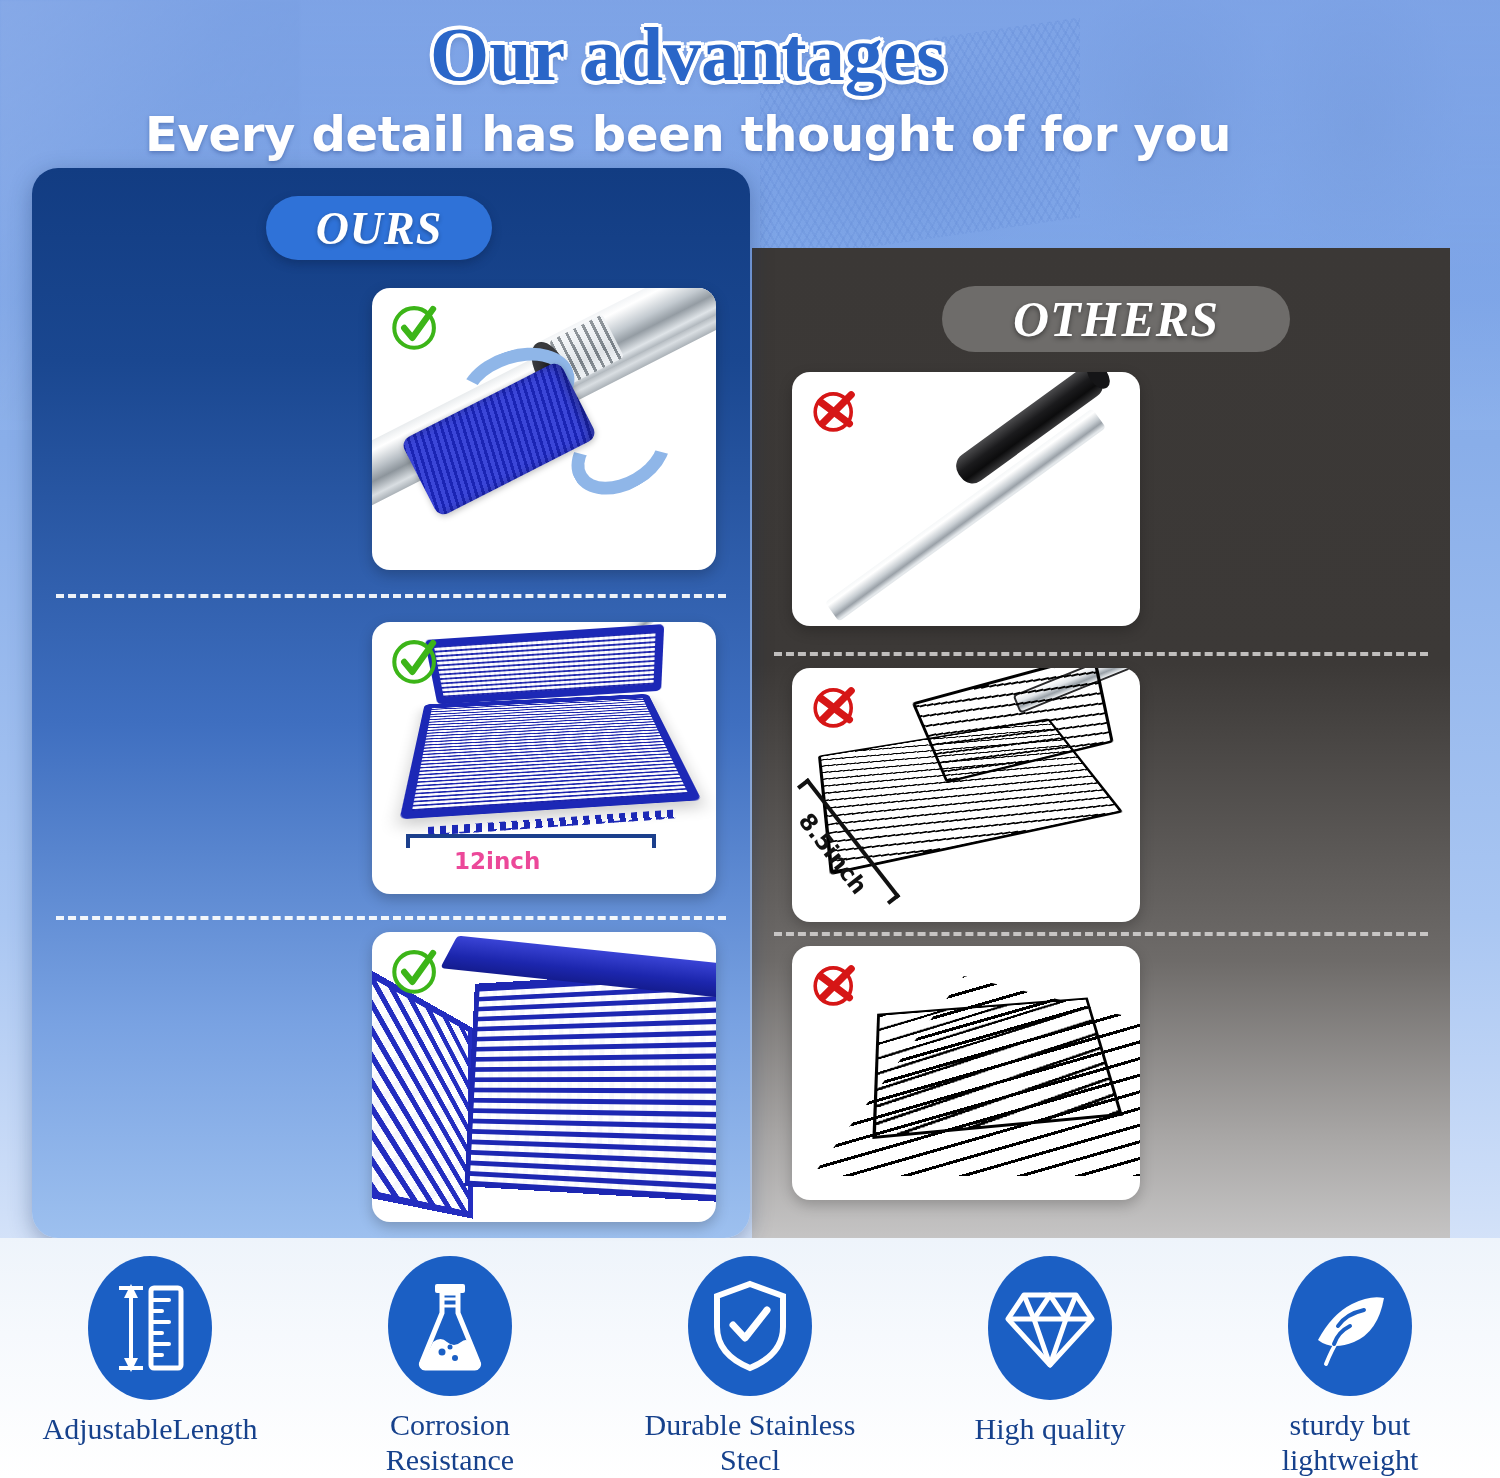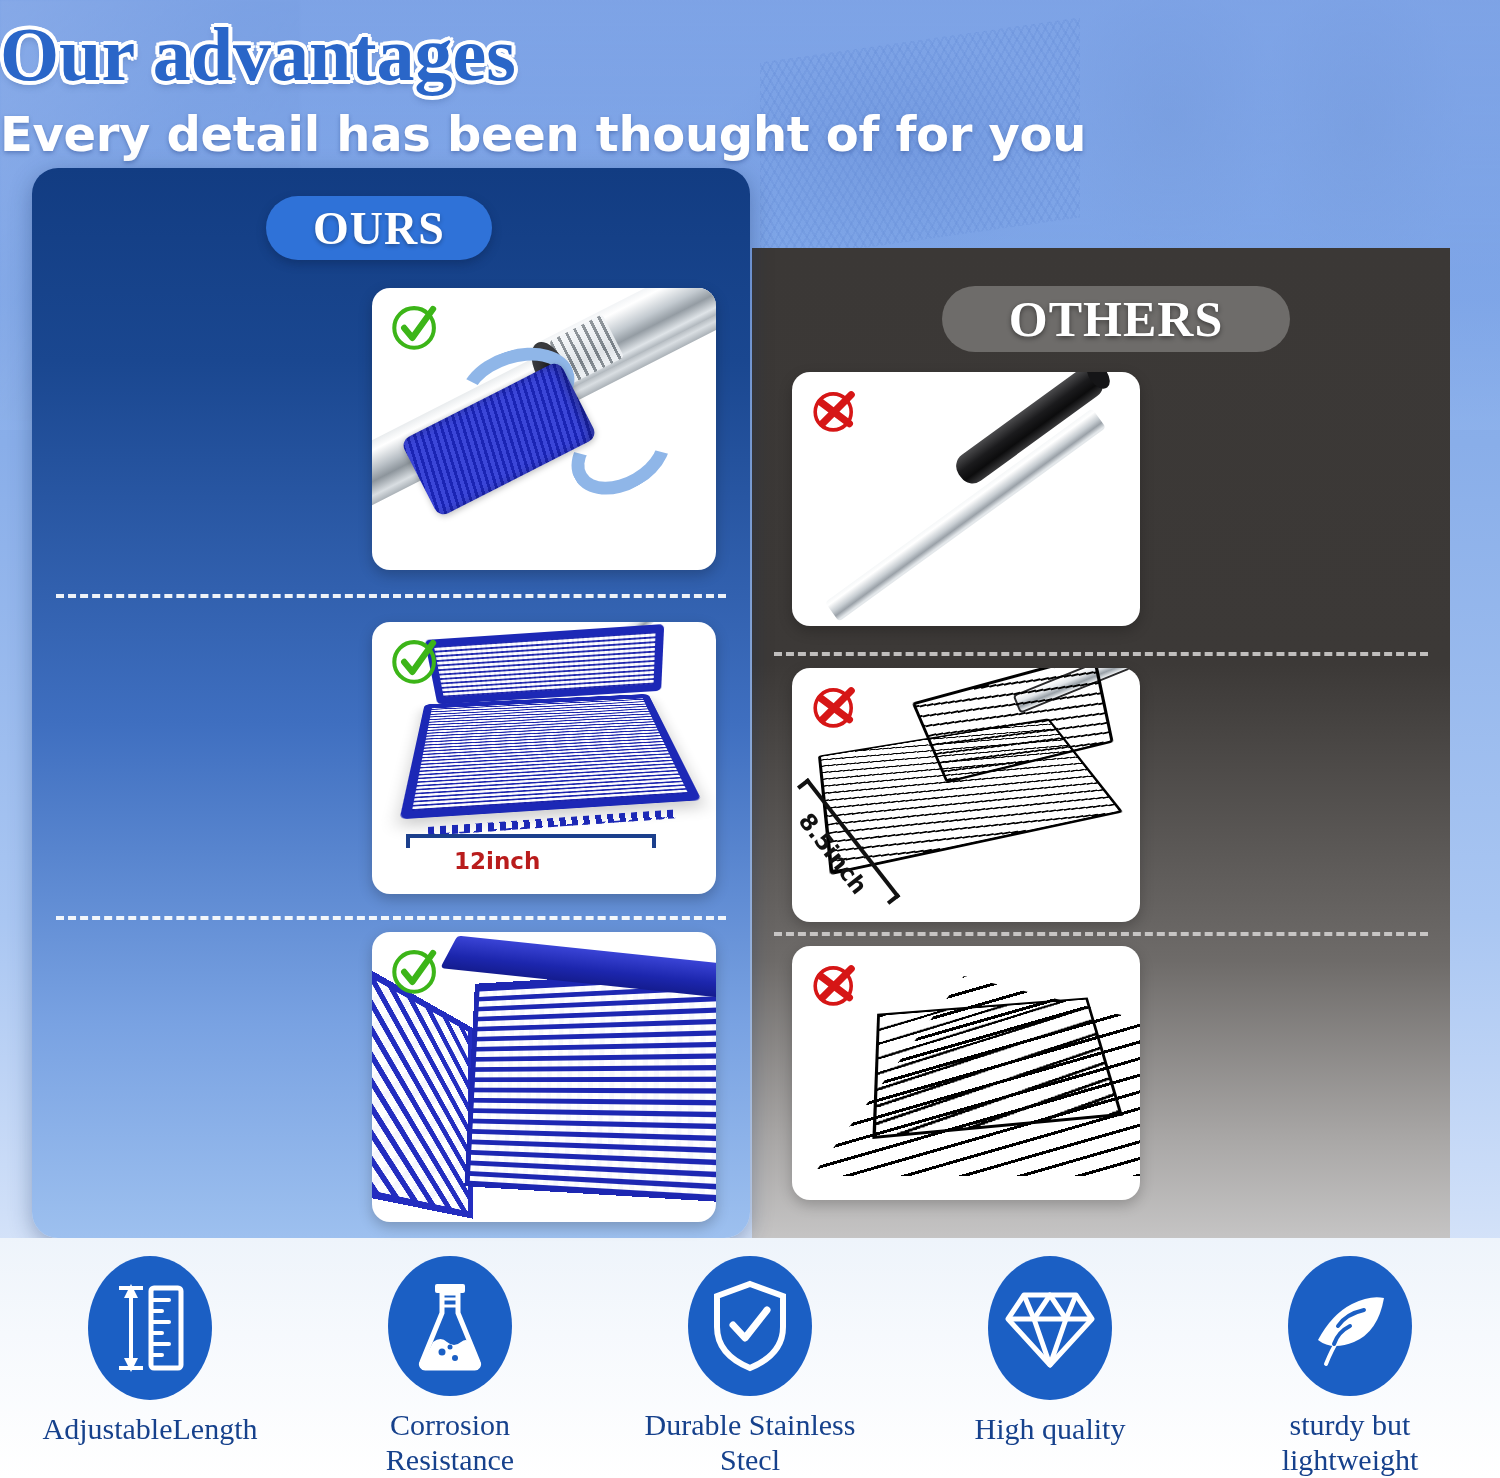--- a/index.html
+++ b/index.html
@@ -57,20 +57,21 @@
   .bg-veil {
     position: absolute;
     left: 0; top: 0; width: 1500px; height: 430px;
     background: linear-gradient(180deg, rgba(110,150,225,.55), rgba(120,160,230,.45) 70%, rgba(150,185,240,.30));
   }
 
   
   .header {
     position: absolute;
     left: 0; top: 0; width: 1376px;
+    text-align: center;
     z-index: 5;
   }
   .title {
     font-family: "Liberation Serif", "DejaVu Serif", serif;
     font-weight: bold;
     font-size: 76px;
     line-height: 1;
     color: #2a66c8;
     padding-top: 16px;
     letter-spacing: 0px;
@@ -109,20 +110,21 @@
     z-index: 7;
   }
 
   
   .badge {
     position: absolute;
     display: flex;
     align-items: center;
     justify-content: center;
     font-family: "Liberation Serif", "DejaVu Serif", serif;
+    font-style: italic;
     font-weight: bold;
     color: #ffffff;
   }
   .badge-ours {
     left: 266px; top: 196px;
     width: 226px; height: 64px;
     border-radius: 32px;
     background: #2f72d8;
     font-size: 46px;
     letter-spacing: 1px;
@@ -304,21 +306,21 @@
     right: 18px; top: -10px;
     width: 108px; height: 16px;
     transform: rotate(-40deg);
     border-radius: 4px;
     background: linear-gradient(180deg, #ffffff 0%, #dfe4e8 40%, #9aa2a9 70%, #e7ebee 100%);
   }
   .dim {
     position: absolute;
     font-family: "DejaVu Sans", sans-serif;
     font-weight: bold;
-    color: #b91c1c;
+    color: #ec4899;
     font-size: 23px;
   }
   .dim-bar {
     position: absolute;
     border-top: 4px solid #1b3f8c;
     height: 14px;
     border-left: 4px solid #1b3f8c;
     border-right: 4px solid #1b3f8c;
   }
 

